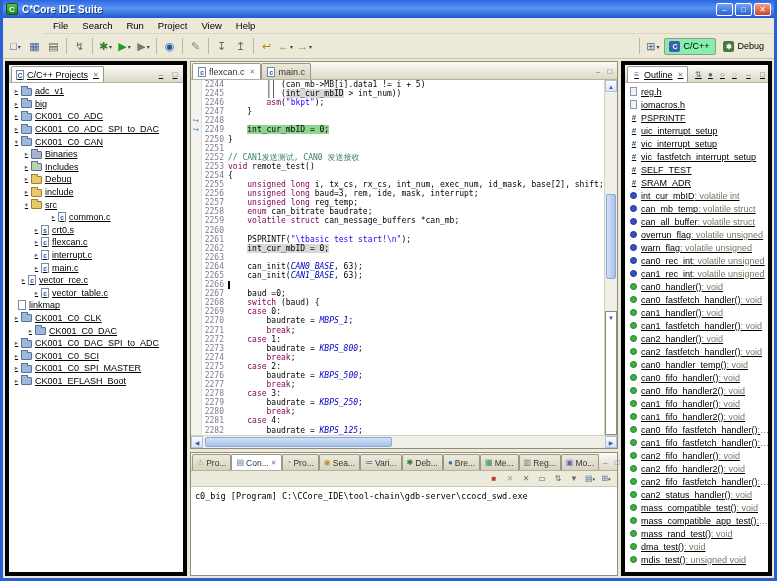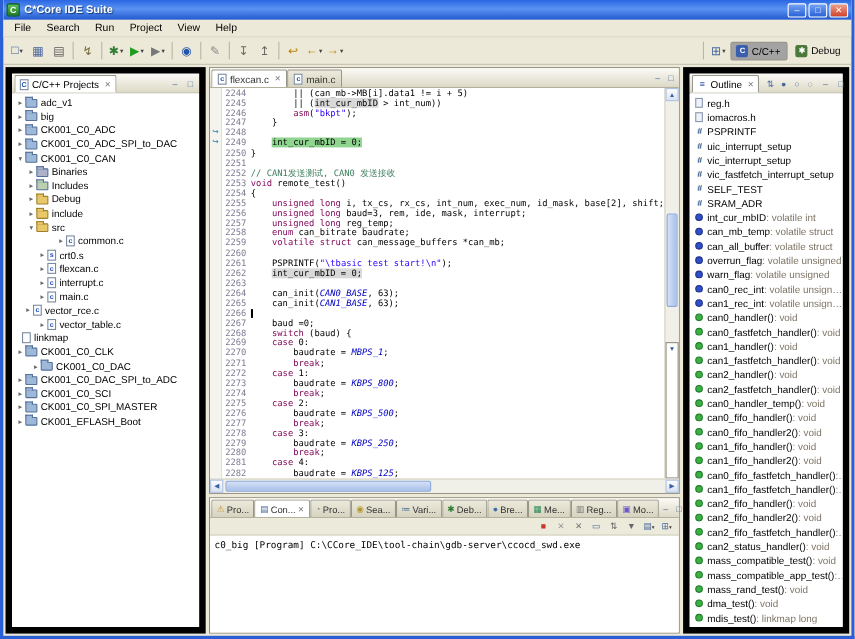--- a/index.html
+++ b/index.html
@@ -18,42 +18,42 @@
   .title { color:#fff; font-size:10px; font-weight:bold; flex:1;
            text-shadow:1px 1px 1px #123a77; white-space:nowrap; }
   .win-btns { display:flex; gap:2px; }
   .wbtn { width:17px; height:13px; border:1px solid #fff; border-radius:2px; color:#fff;
           font-size:8px; line-height:11px; text-align:center;
           background:linear-gradient(#74a1f2,#2a63d8); }
   .wbtn.close { background:linear-gradient(#f0a08a,#d0422a); }
 
   
   .menubar { height:16px; flex:none; display:flex; align-items:center; padding:0 3px;
-             font-size:9.5px; background:#ece9d8; border-bottom:1px solid #dad7c6; }
+             font-size:9.5px; background:#ece9d8; border-bottom:1px solid #dad7c6;margin-left:40px; }
   .menu-item { padding:1px 7px; white-space:nowrap; }
 
   
   .toolbar { height:25px; flex:none; display:flex; align-items:center; padding:0 3px;
              border-bottom:1px solid #c6c3b1; }
   .tbtn { height:19px; min-width:19px; display:flex; align-items:center; justify-content:center;
           border:1px solid transparent; border-radius:2px; font-size:11px; padding:0 1px; }
   .tbtn .dd { font-size:6px; color:#444; margin-left:1px; }
   .tsep { width:1px; height:16px; background:#b9b6a4; margin:0 3px; flex:none; }
   .tspacer { flex:1; }
   .persp-chip { display:flex; align-items:center; gap:3px; font-size:9px;
                 padding:2px 6px 2px 4px; border-radius:2px; border:1px solid transparent;
                 margin-left:2px; white-space:nowrap; }
-  .persp-chip.active { background:#a3a3a3; border-color:#99968a;align-items:flex-end; }
+  .persp-chip.active { background:#86efac; border-color:#99968a; }
   .picon { width:11px; height:11px; border-radius:2px; color:#fff; flex:none;
            font:bold 7px/11px "Liberation Sans",sans-serif; text-align:center; }
 
   
   .main { flex:1; display:flex; min-height:0; padding:2px; gap:3px; }
-  .panel-box { border:6px solid #000000; background:#fff; display:flex;
-               flex-direction:column; min-height:0; }
+  .panel-box { border:4px solid #000000; background:#fff; display:flex;
+               flex-direction:column; min-height:0;text-decoration:underline; }
   .left  { width:182px; flex:none; }
   .right { width:151px; flex:none; }
   .center { flex:1; display:flex; flex-direction:column; min-width:0; gap:3px; }
 
   .phead { height:18px; flex:none; background:linear-gradient(#fbfaf5,#dcd9c6);
            border-bottom:1px solid #b3b09e; display:flex; align-items:flex-end;
            padding:0 2px; gap:2px; }
   .ptab { display:flex; align-items:center; gap:3px; background:#fff;
           border:1px solid #99968a; border-bottom:none; height:16px; padding:0 4px;
           font-size:9px; border-radius:2px 2px 0 0; white-space:nowrap; }
@@ -763,19 +763,19 @@
             <span class="osuffix"> : void</span>
           </div>
           <div class="orow">
             <span class="odot fn"></span>
             <span class="oname">dma_test()</span>
             <span class="osuffix"> : void</span>
           </div>
           <div class="orow">
             <span class="odot fn"></span>
             <span class="oname">mdis_test()</span>
-            <span class="osuffix"> : linkmap long</span>
+            <span class="osuffix"> : unsigned void</span>
           </div>
         </div>
     </div>
 
   </div>
 </div>
 
 </body></html>

